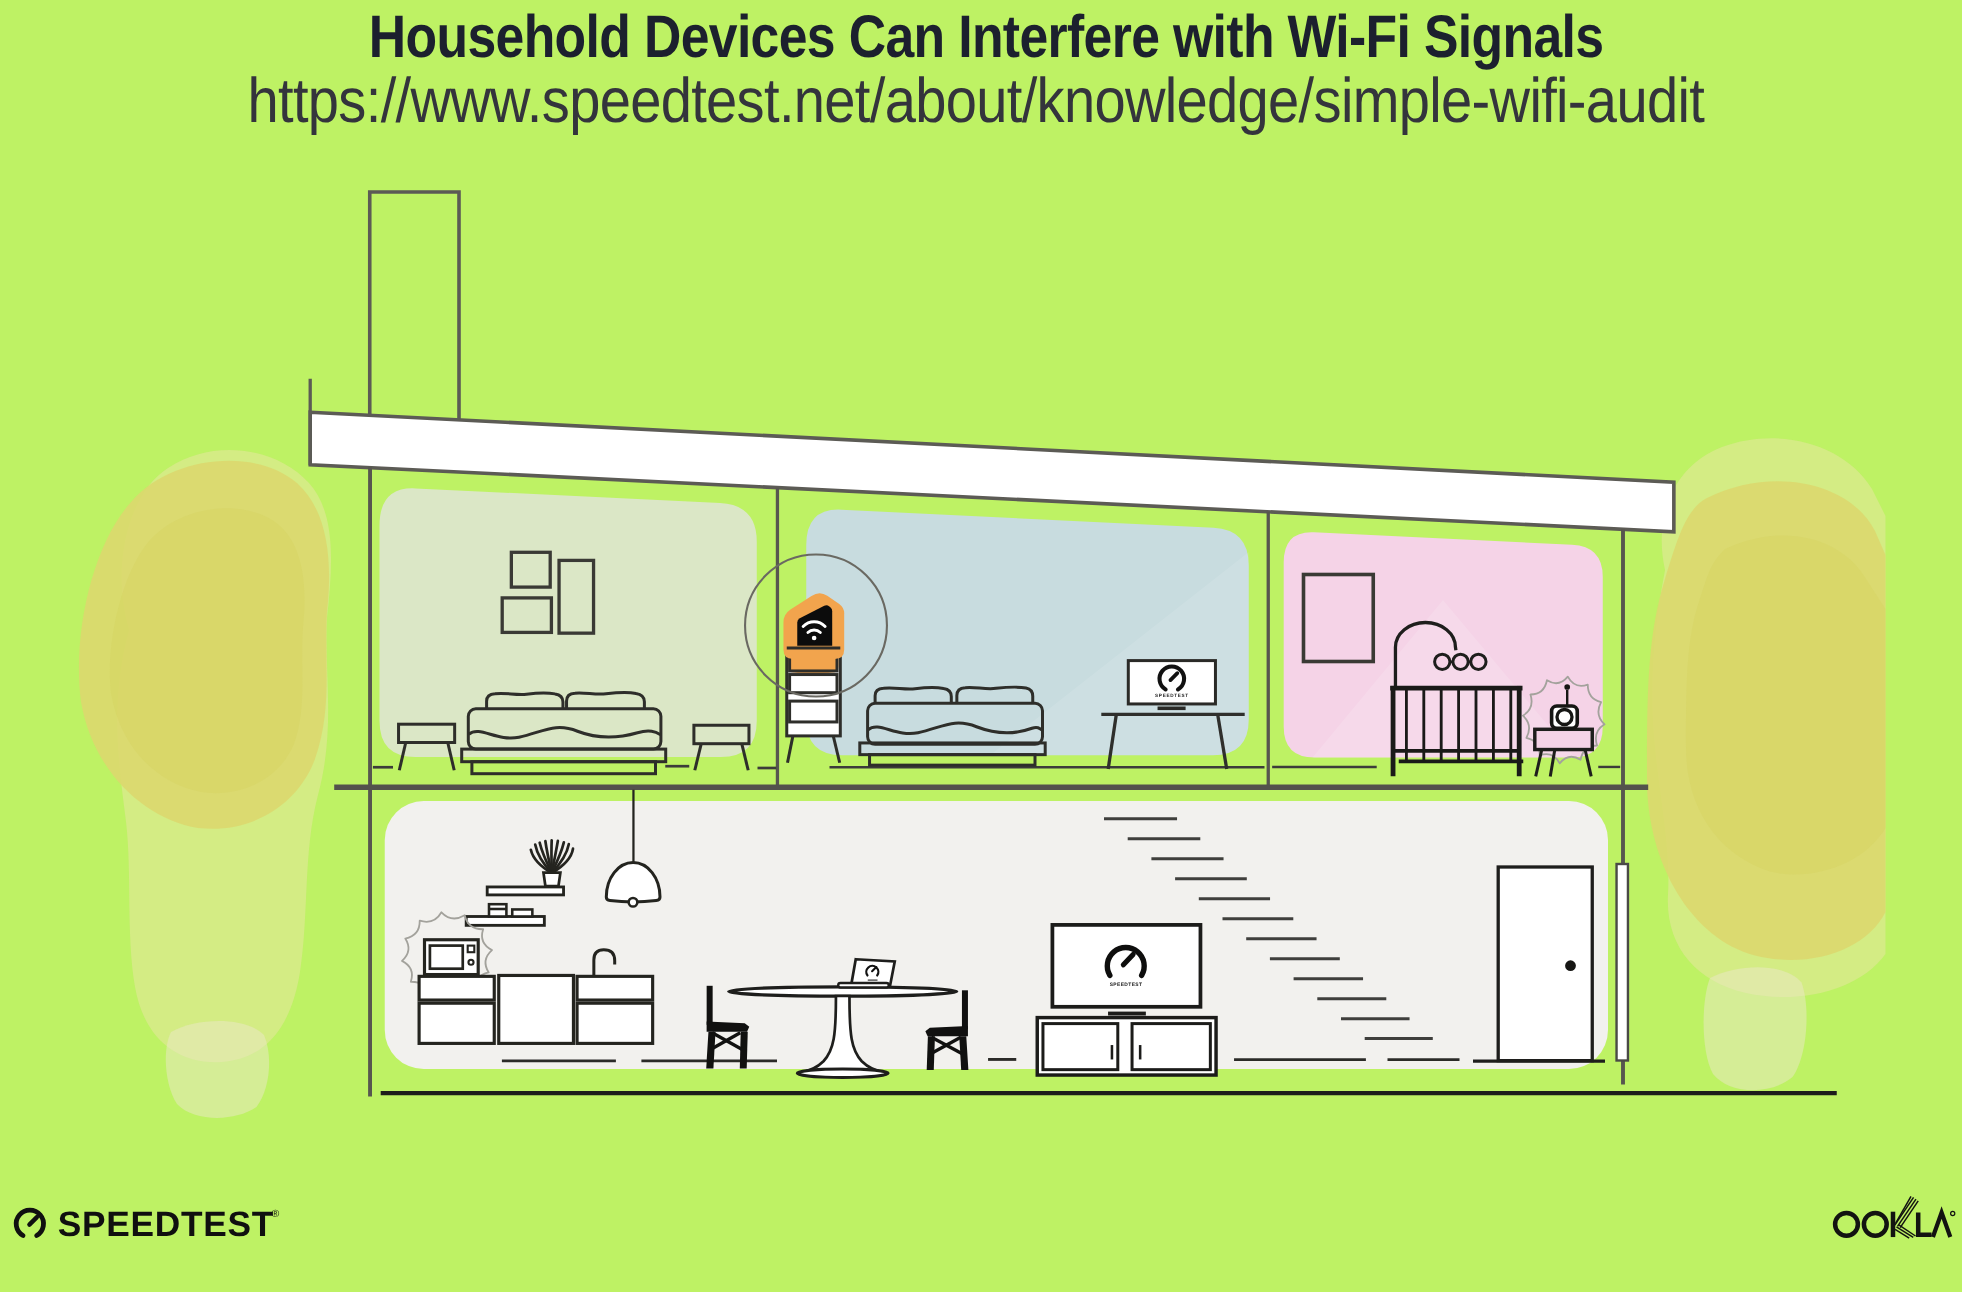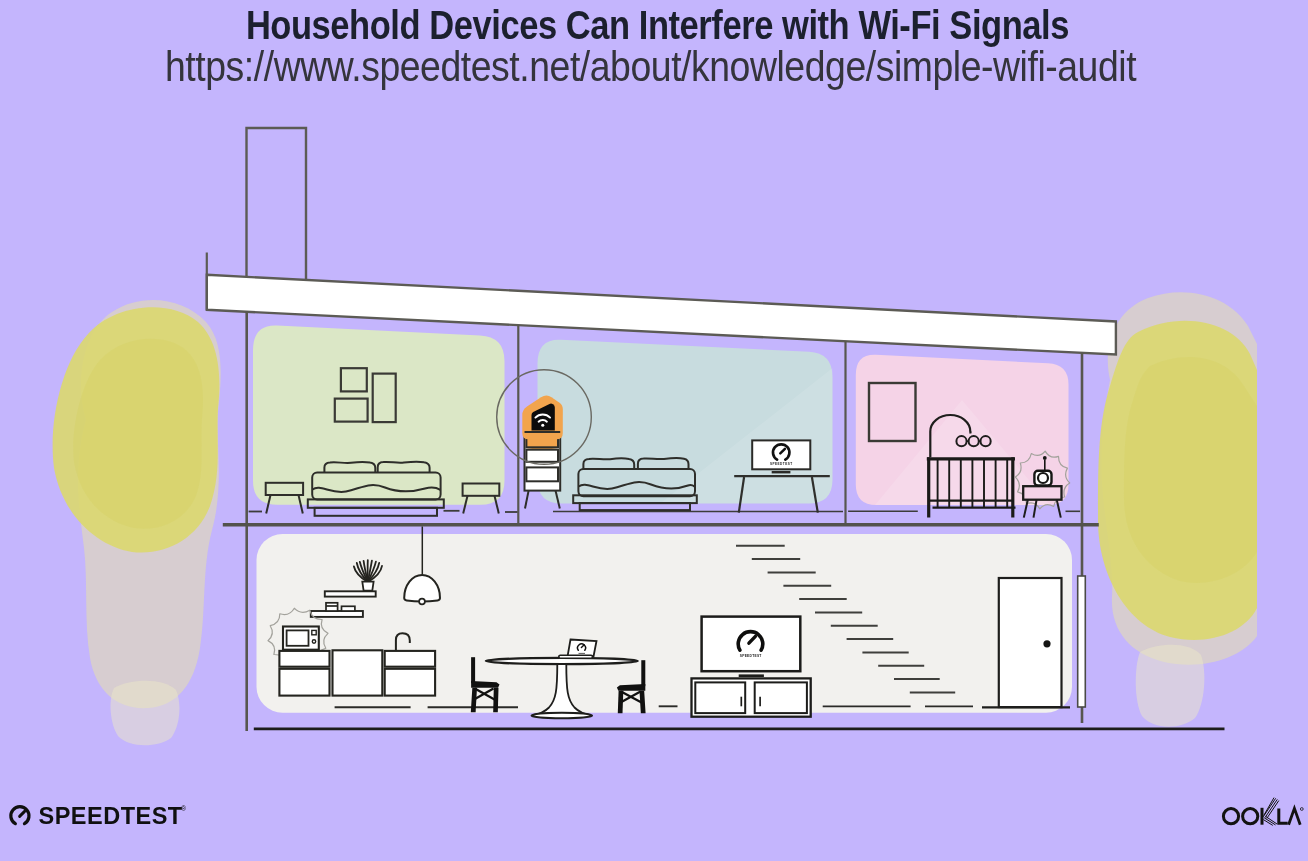--- a/index.html
+++ b/index.html
@@ -1,16 +1,16 @@
 <!DOCTYPE html>
 <html><head>
 <meta charset="utf-8">
 <style>
   html,body{margin:0;padding:0;background:#ffffff;}
-  .page{position:relative;width:1308px;height:861px;background:#c4b5fd;overflow:hidden;font-family:"Liberation Sans",sans-serif;}
+  .page{position:relative;width:1308px;height:861px;background:#bef264;overflow:hidden;font-family:"Liberation Sans",sans-serif;}
   .title{position:absolute;top:4.5px;left:3.5px;width:1308px;text-align:center;font-size:40px;line-height:40px;font-weight:bold;color:#1c202e;white-space:nowrap;}
   .title span{display:inline-block;transform:scaleX(0.862);transform-origin:50% 50%;letter-spacing:-0.5px;}
   .url{position:absolute;top:46px;left:-3px;width:1308px;text-align:center;font-size:42px;line-height:42px;font-weight:normal;color:#34343c;white-space:nowrap;}
   .url span{display:inline-block;transform:scaleX(0.89);transform-origin:50% 50%;letter-spacing:-0.5px;}
   svg{position:absolute;top:0;left:0;}
 </style>
 </head>
 <body>
 <div class="page">
 

